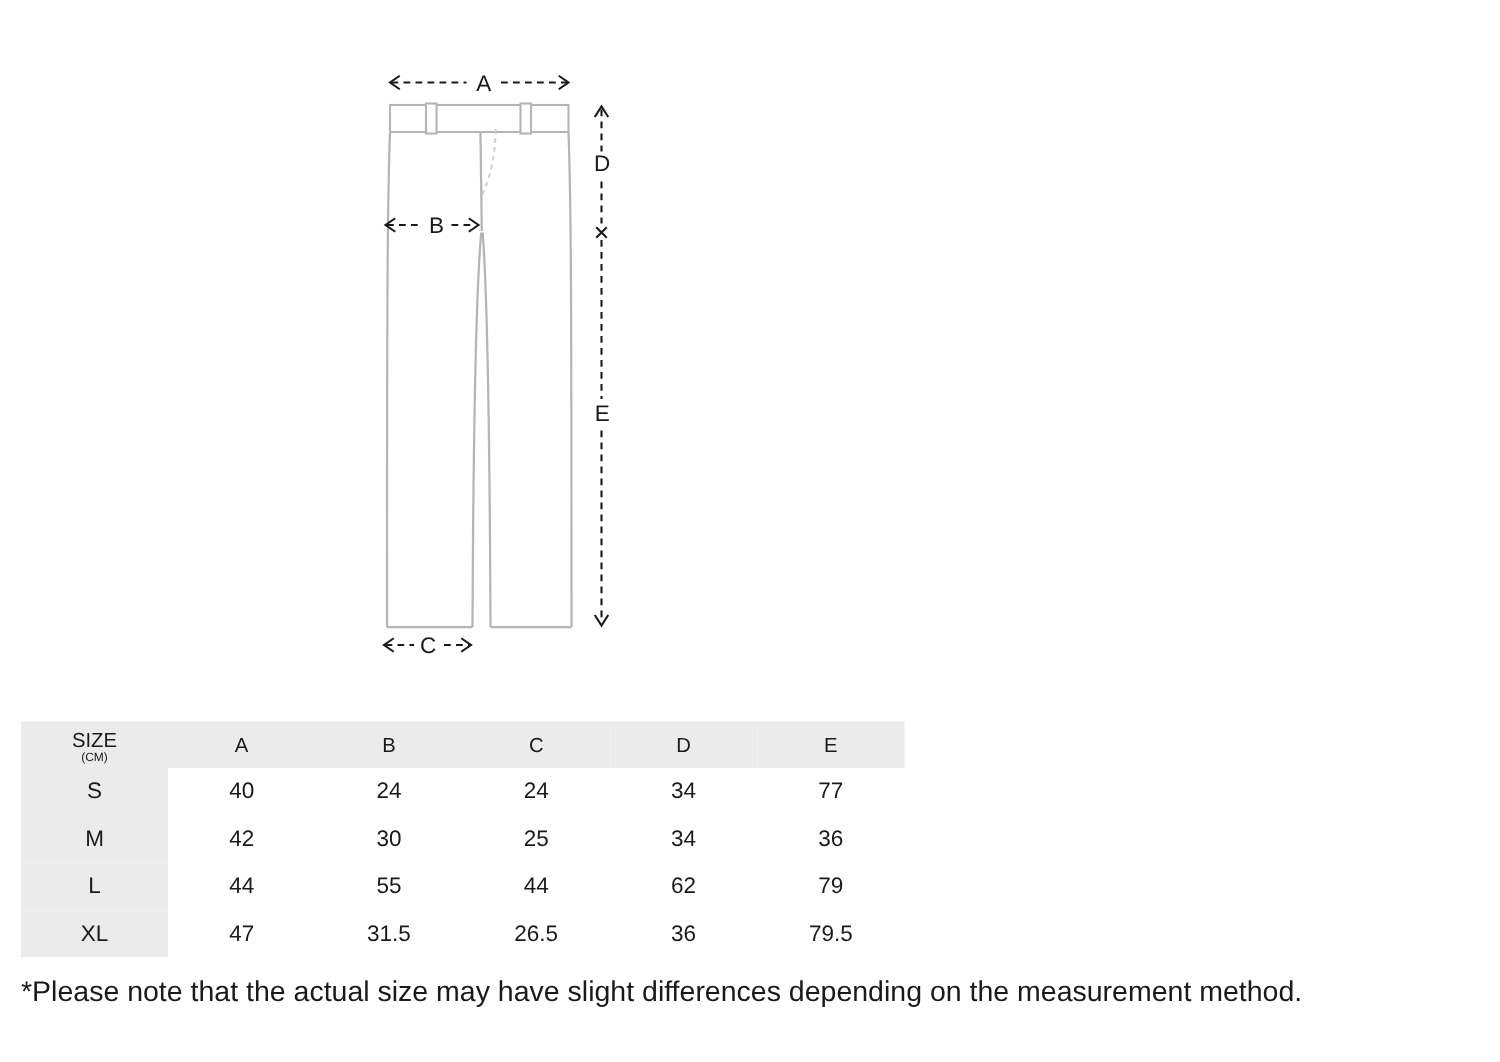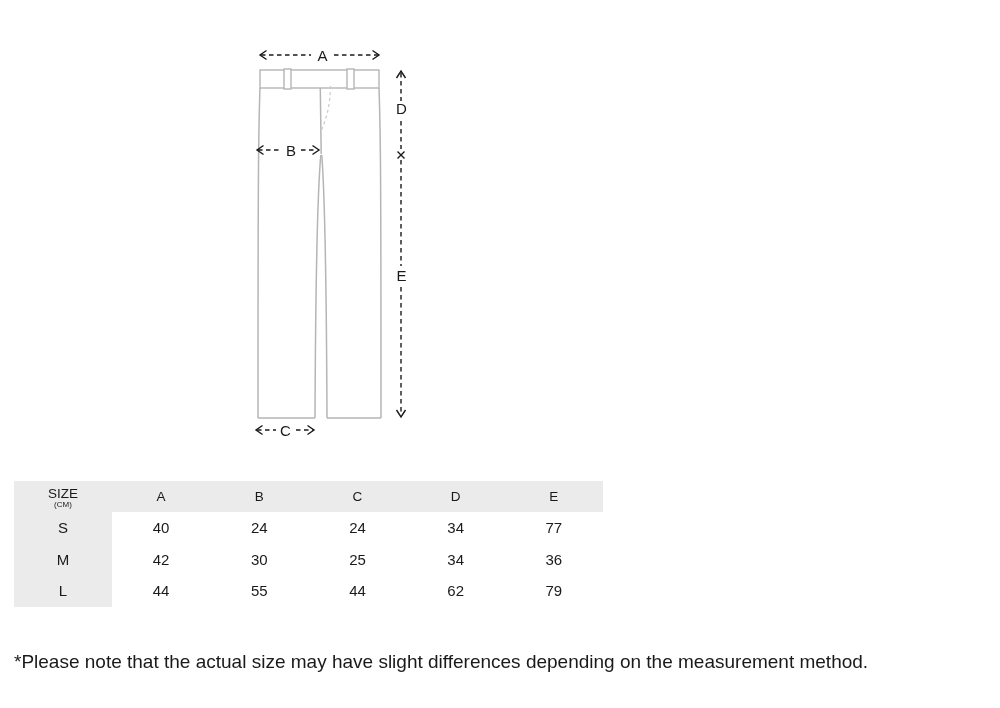--- a/index.html
+++ b/index.html
@@ -195,16 +195,24 @@
       <td>36</td>
     </tr>
     <tr>
       <td class="size-col">L</td>
       <td>44</td>
       <td>55</td>
       <td>44</td>
       <td>62</td>
       <td>79</td>
     </tr>
+    <tr>
+      <td class="size-col">XL</td>
+      <td>47</td>
+      <td>31.5</td>
+      <td>26.5</td>
+      <td>36</td>
+      <td>79.5</td>
+    </tr>
   </tbody>
 </table>
 
 <div class="footnote">*Please note that the actual size may have slight differences depending on the measurement method.</div>
 
 </body></html>

